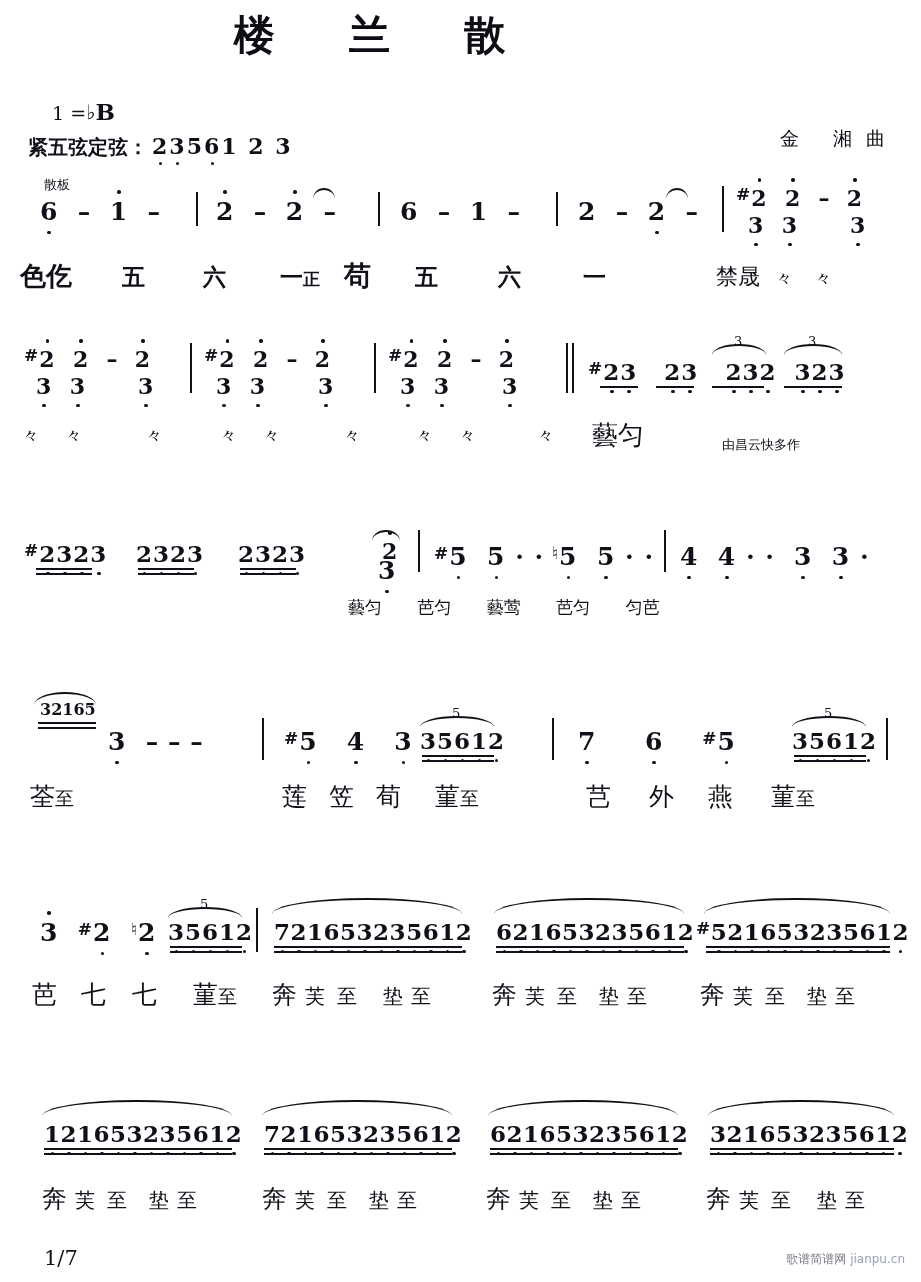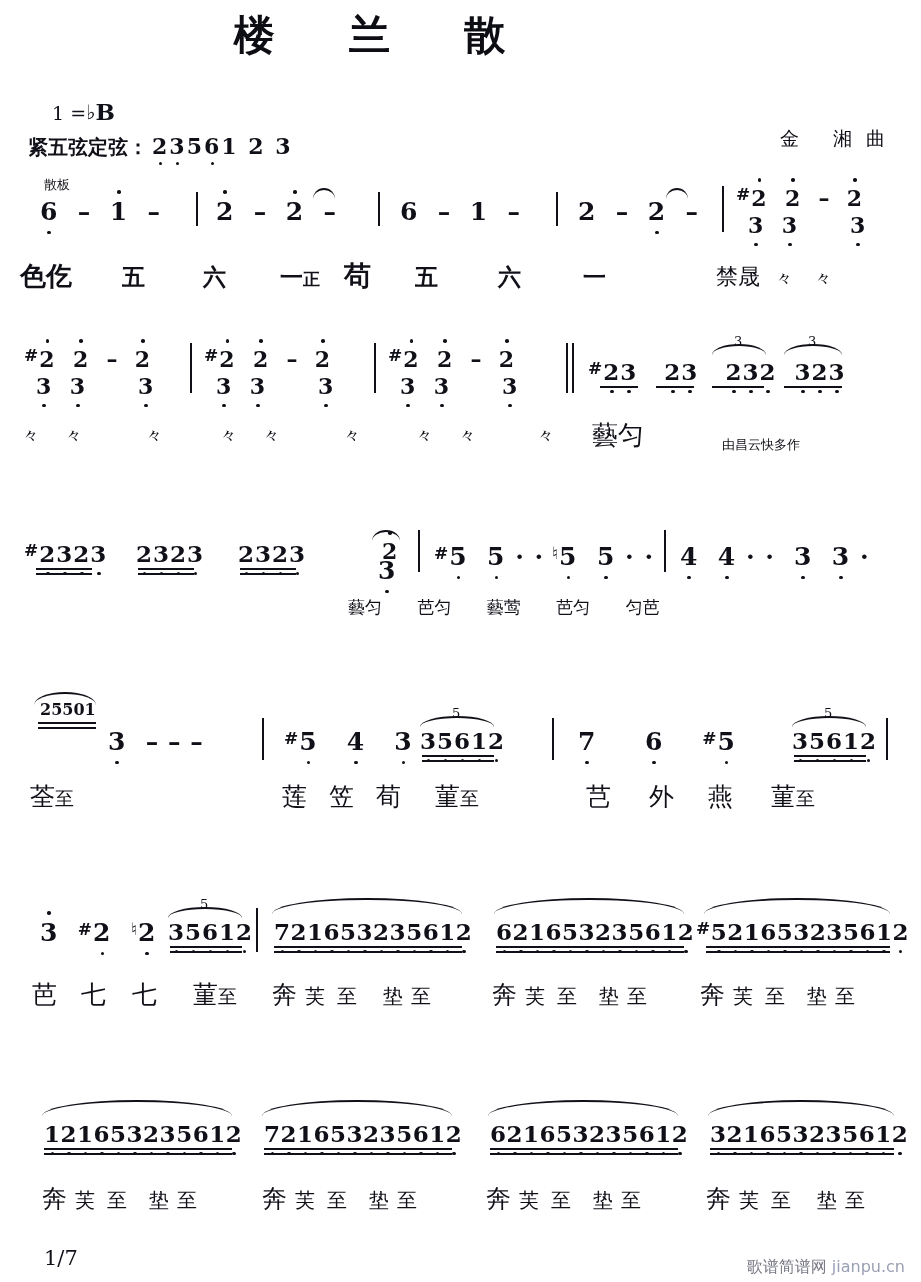--- a/index.html
+++ b/index.html
@@ -189,22 +189,22 @@
     left: 44px;
     bottom: 12px;
     font-size: 21px;
     font-family: "DejaVu Serif", serif;
   }
 
   
   .watermark {
     position: absolute;
     right: 16px;
-    bottom: 4px;
-    font-size: 16px;
+    bottom: 14px;
+    font-size: 12px;
     font-family: "DejaVu Sans", sans-serif;
     color: #8c8c96;
     white-space: nowrap;
   }
   .watermark .cn { color: #7a7a86; }
   .watermark .url { color: #9aa0b4; }
 </style>
 </head>
 <body>
 
@@ -363,21 +363,21 @@
     <div class="tab" style="left:348px; top:596px; font-size:17px;">
       <span>藝匀</span>
       <span style="margin-left:30px;">芭匀</span>
       <span style="margin-left:30px;">藝莺</span>
       <span style="margin-left:30px;">芭匀</span>
       <span style="margin-left:30px;">匀芭</span>
     </div>
   </div>
 
   <div class="row">
-    <div class="grace" style="left:40px; top:700px;">25501</div>
+    <div class="grace" style="left:40px; top:700px;">32165</div>
     <div class="slur" style="left:34px; top:692px; width:62px; height:11px;"></div>
     <div class="beam" style="left:38px; top:722px; width:58px;"></div>
     <div class="beam" style="left:38px; top:727px; width:58px;"></div>
 
     <div class="notes" style="left:108px; top:727px;">
       <span class="oct-dn">3</span>&nbsp;&nbsp;<span class="dash">–</span>&nbsp;<span class="dash">–</span>&nbsp;<span class="dash">–</span>
     </div>
     <div class="bar" style="left:262px; top:718px; height:42px;"></div>
 
     <div class="notes" style="left:284px; top:727px;">

